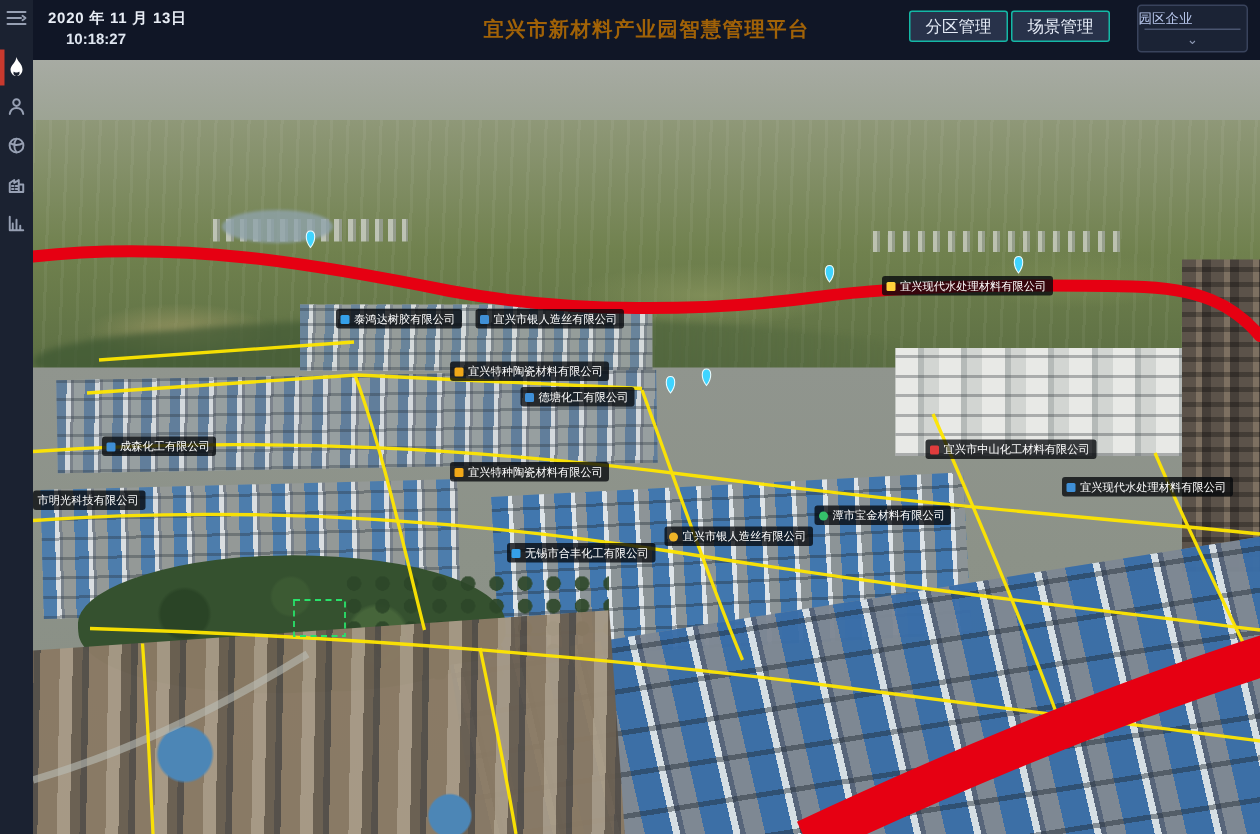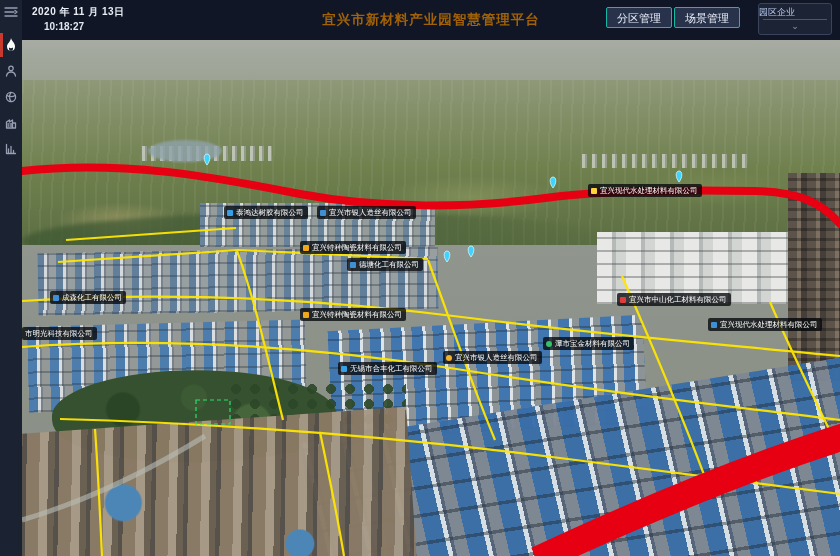--- a/index.html
+++ b/index.html
@@ -170,21 +170,21 @@
     <span>宜兴特种陶瓷材料有限公司</span>
     </div>
   <div class="lbl" style="left:347px;top:258px">
     <span class="dot" style="background:#3f8fd6"></span>
     <span>德塘化工有限公司</span>
     </div>
   <div class="lbl" style="left:588px;top:184px">
     <span class="dot" style="background:#ffd23c"></span>
     <span>宜兴现代水处理材料有限公司</span>
     </div>
-  <div class="lbl" style="left:50px;top:291px">
+  <div class="lbl" style="left:68px;top:291px">
     <span class="dot" style="background:#3f8fd6"></span>
     <span>成森化工有限公司</span>
     </div>
   <div class="lbl" style="left:22px;top:327px">
     <span>市明光科技有限公司</span>
     </div>
   <div class="lbl" style="left:300px;top:308px">
     <span class="dot" style="background:#f0a818"></span>
     <span>宜兴特种陶瓷材料有限公司</span>
     </div>

